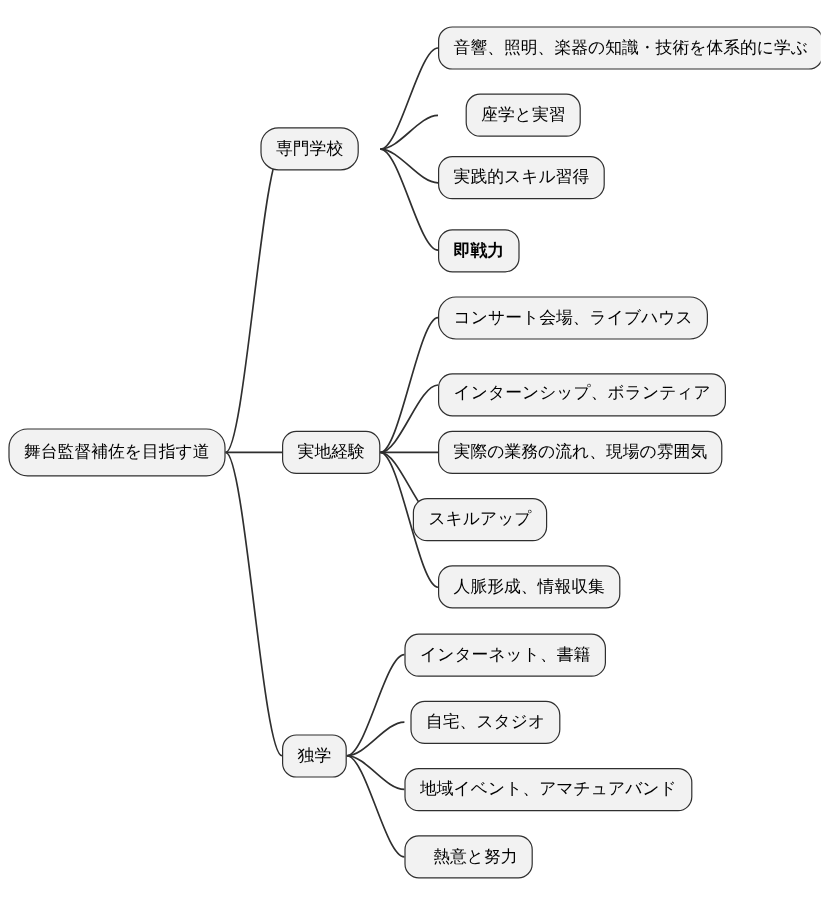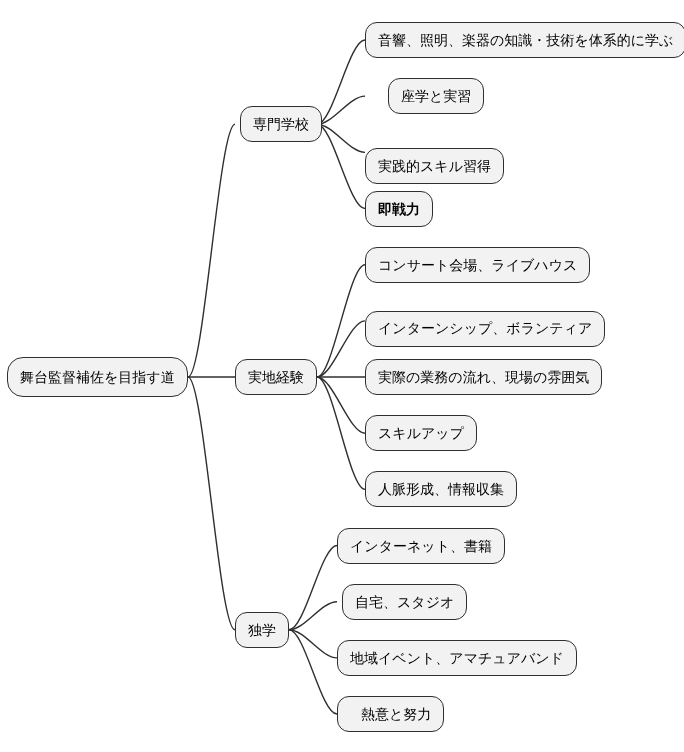--- a/index.html
+++ b/index.html
@@ -54,30 +54,30 @@
       <path d="M 317 377.02 C 333 377.02, 349 433.19, 365 433.19" fill="none" stroke="#2f2f2f" stroke-width="1.4"></path>
       <path d="M 317 377.02 C 333 377.02, 349 489.36, 365 489.36" fill="none" stroke="#2f2f2f" stroke-width="1.4"></path>
       <path d="M 188 377.02 C 204 377.02, 219 629.785, 235 629.785" fill="none" stroke="#2f2f2f" stroke-width="1.4"></path>
       <path d="M 289 629.785 C 305 629.785, 321 545.53, 337 545.53" fill="none" stroke="#2f2f2f" stroke-width="1.4"></path>
       <path d="M 289 629.785 C 305 629.785, 321 601.7, 337 601.7" fill="none" stroke="#2f2f2f" stroke-width="1.4"></path>
       <path d="M 289 629.785 C 305 629.785, 321 657.87, 337 657.87" fill="none" stroke="#2f2f2f" stroke-width="1.4"></path>
       <path d="M 289 629.785 C 305 629.785, 321 714.04, 337 714.04" fill="none" stroke="#2f2f2f" stroke-width="1.4"></path>
     </svg>
   <div id="node-layer">
       <div class="node root-node" style="left: 7px; top: 357.02px;">舞台監督補佐を目指す道</div>
-      <div class="node" style="left: 240px; top: 106.255px;">専門学校</div>
+      <div class="node" style="left: 217px; top: 106.255px; border-radius: 15px;">専門学校</div>
       <div class="node" style="left: 365px; top: 22px;">音響、照明、楽器の知識・技術を体系的に学ぶ</div>
       <div class="node" style="left: 365px; top: 78.17px; margin-left: 23px;">座学と実習</div>
-      <div class="node" style="left: 365px; top: 148px; text-align: right;">実践的スキル習得</div>
+      <div class="node" style="left: 365px; top: 130px; text-align: right;">実践的スキル習得</div>
       <div class="node" style="left: 365px; top: 190.51px; font-weight: bold;">即戦力</div>
       <div class="node" style="left: 235px; top: 359.02px;">実地経験</div>
-      <div class="node" style="left: 365px; top: 246.68px;">コンサート会場、ライブハウス</div>
+      <div class="node" style="left: 365px; top: 246.68px; border-radius: 15px;">コンサート会場、ライブハウス</div>
       <div class="node" style="left: 365px; top: 311px; font-family: Liberation Mono, monospace;">インターンシップ、ボランティア</div>
       <div class="node" style="left: 365px; top: 359.02px;">実際の業務の流れ、現場の雰囲気</div>
-      <div class="node" style="left: 365px; top: 415.19px;">スキルアップ</div>
+      <div class="node" style="left: 344px; top: 415.19px;">スキルアップ</div>
       <div class="node" style="left: 365px; top: 471.36px;">人脈形成、情報収集</div>
       <div class="node" style="left: 235px; top: 611.785px;">独学</div>
       <div class="node" style="left: 337px; top: 527.53px;">インターネット、書籍</div>
       <div class="node" style="left: 342px; top: 583.7px;">自宅、スタジオ</div>
       <div class="node" style="left: 337px; top: 639.87px;">地域イベント、アマチュアバンド</div>
       <div class="node" style="left: 337px; top: 696.04px; padding-left: 23px;">熱意と努力</div>
     </div>
 </div>
 
 </body></html>

